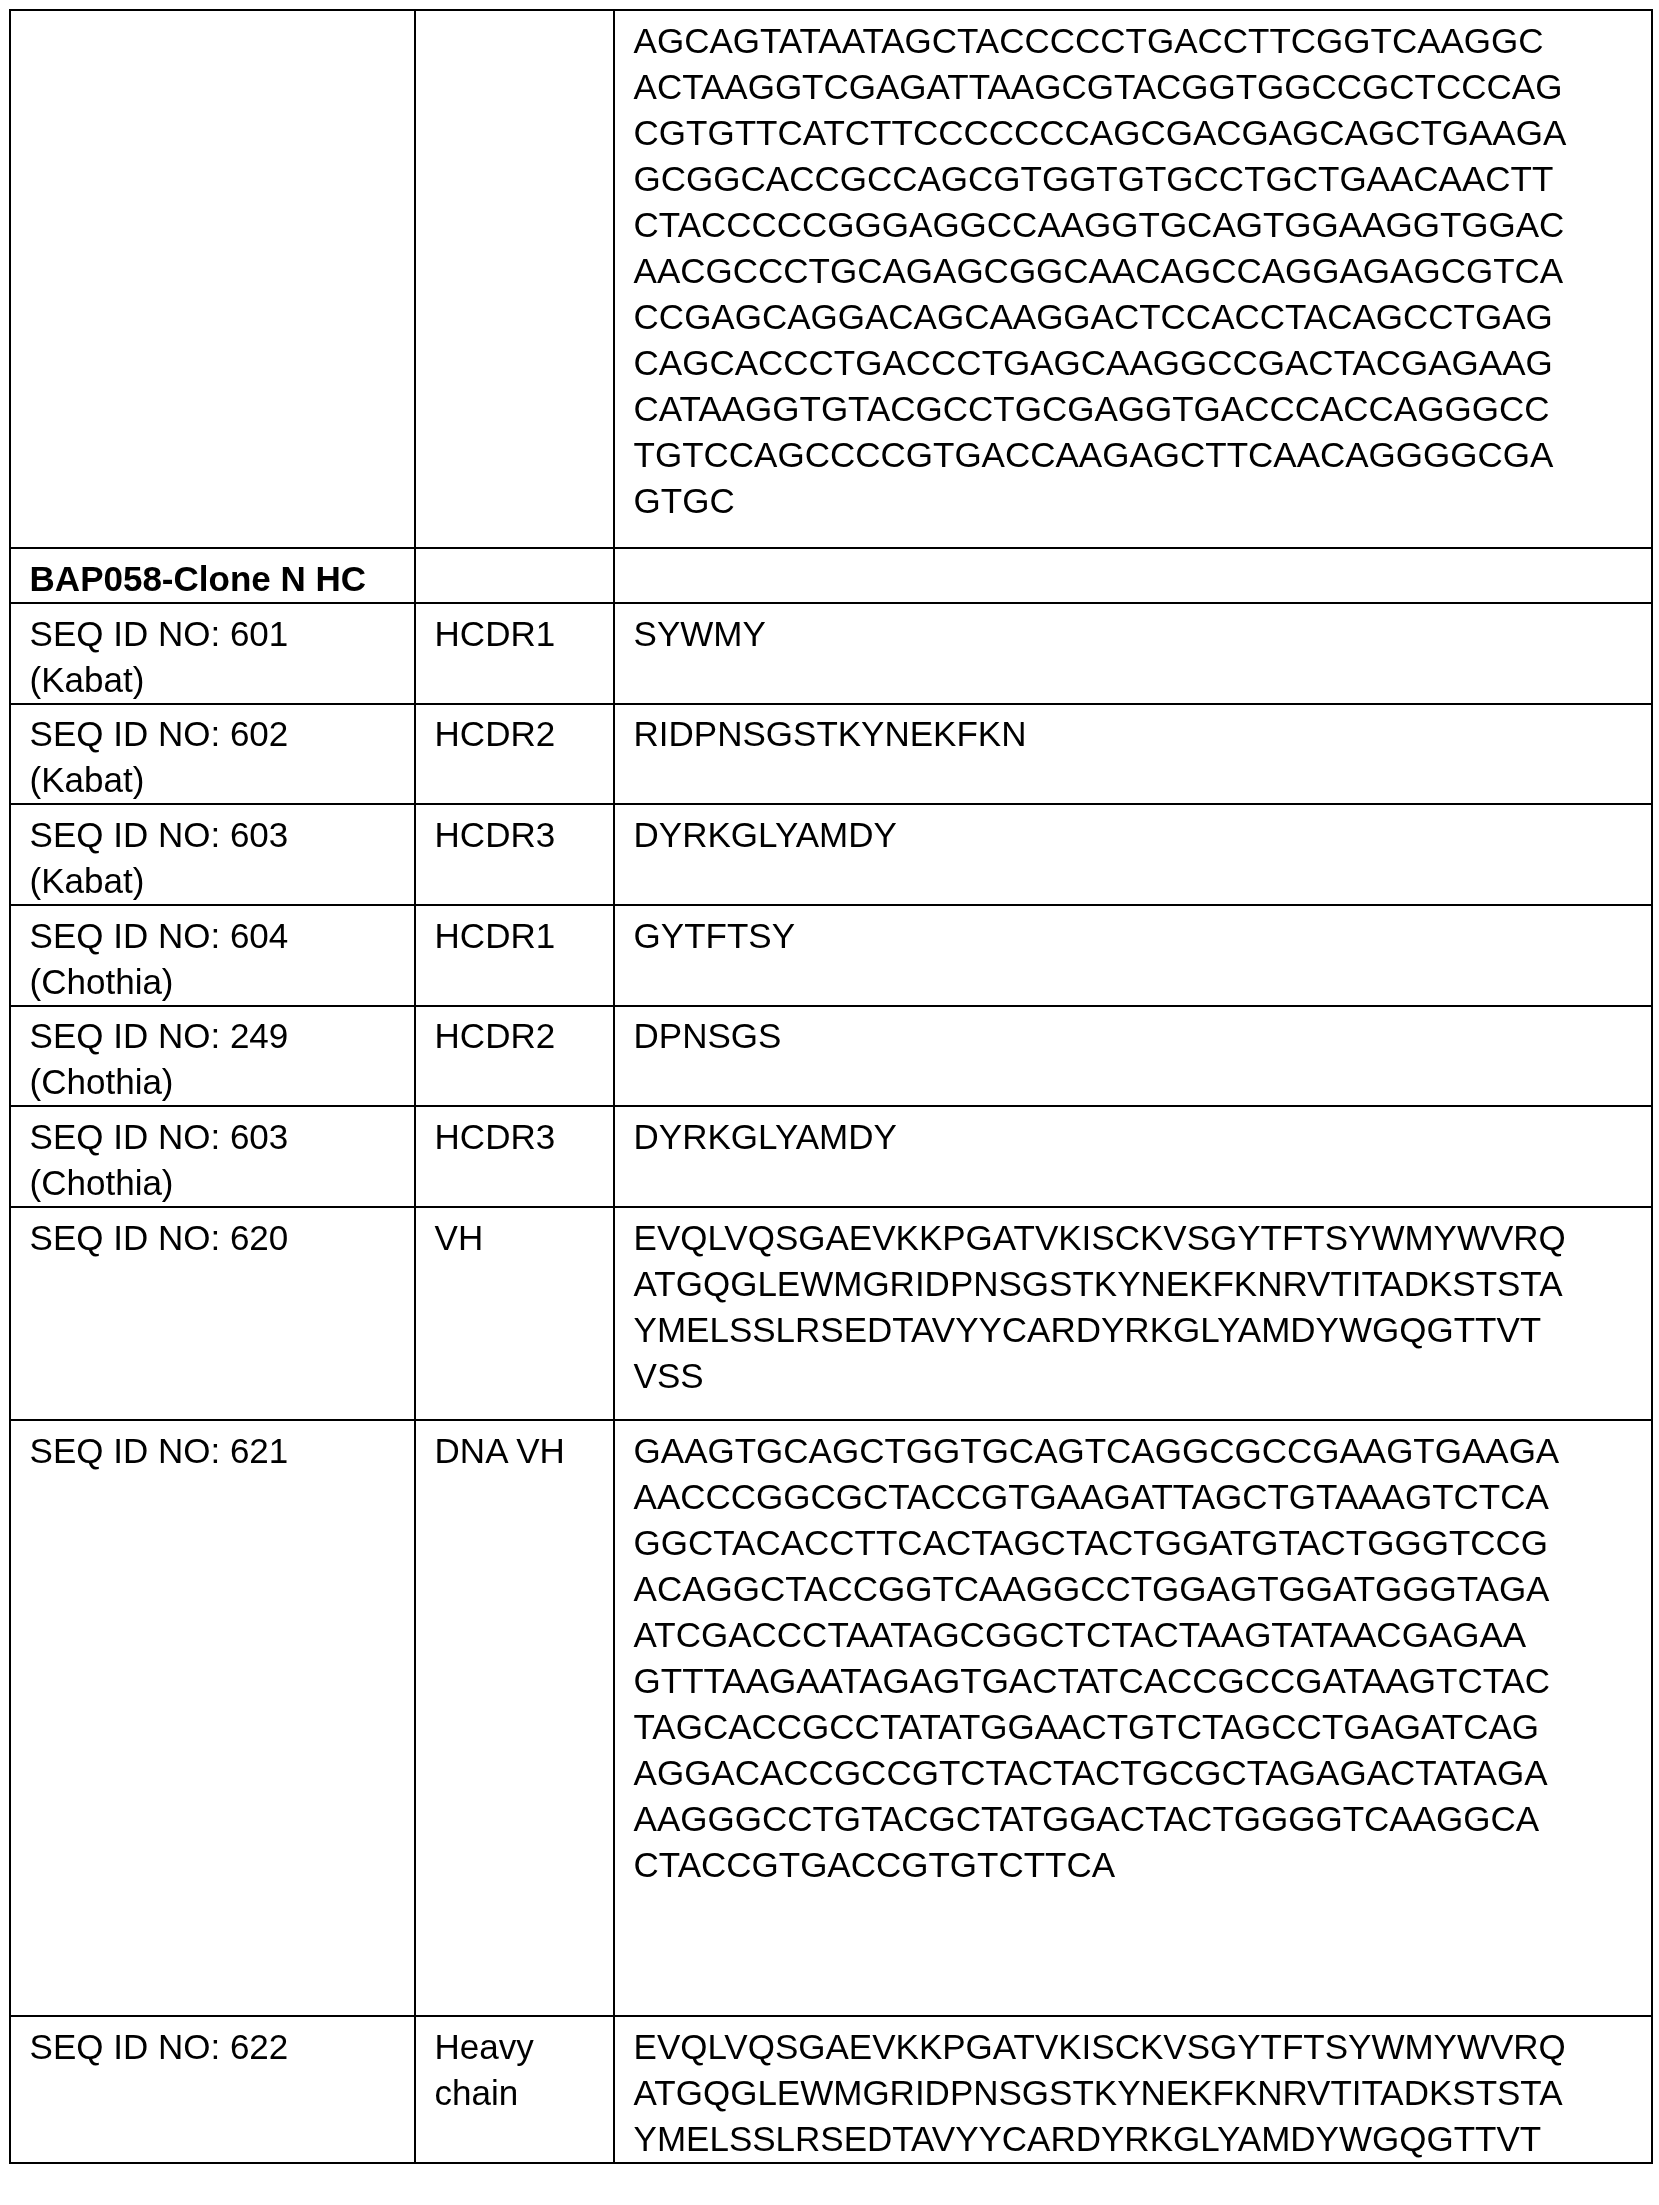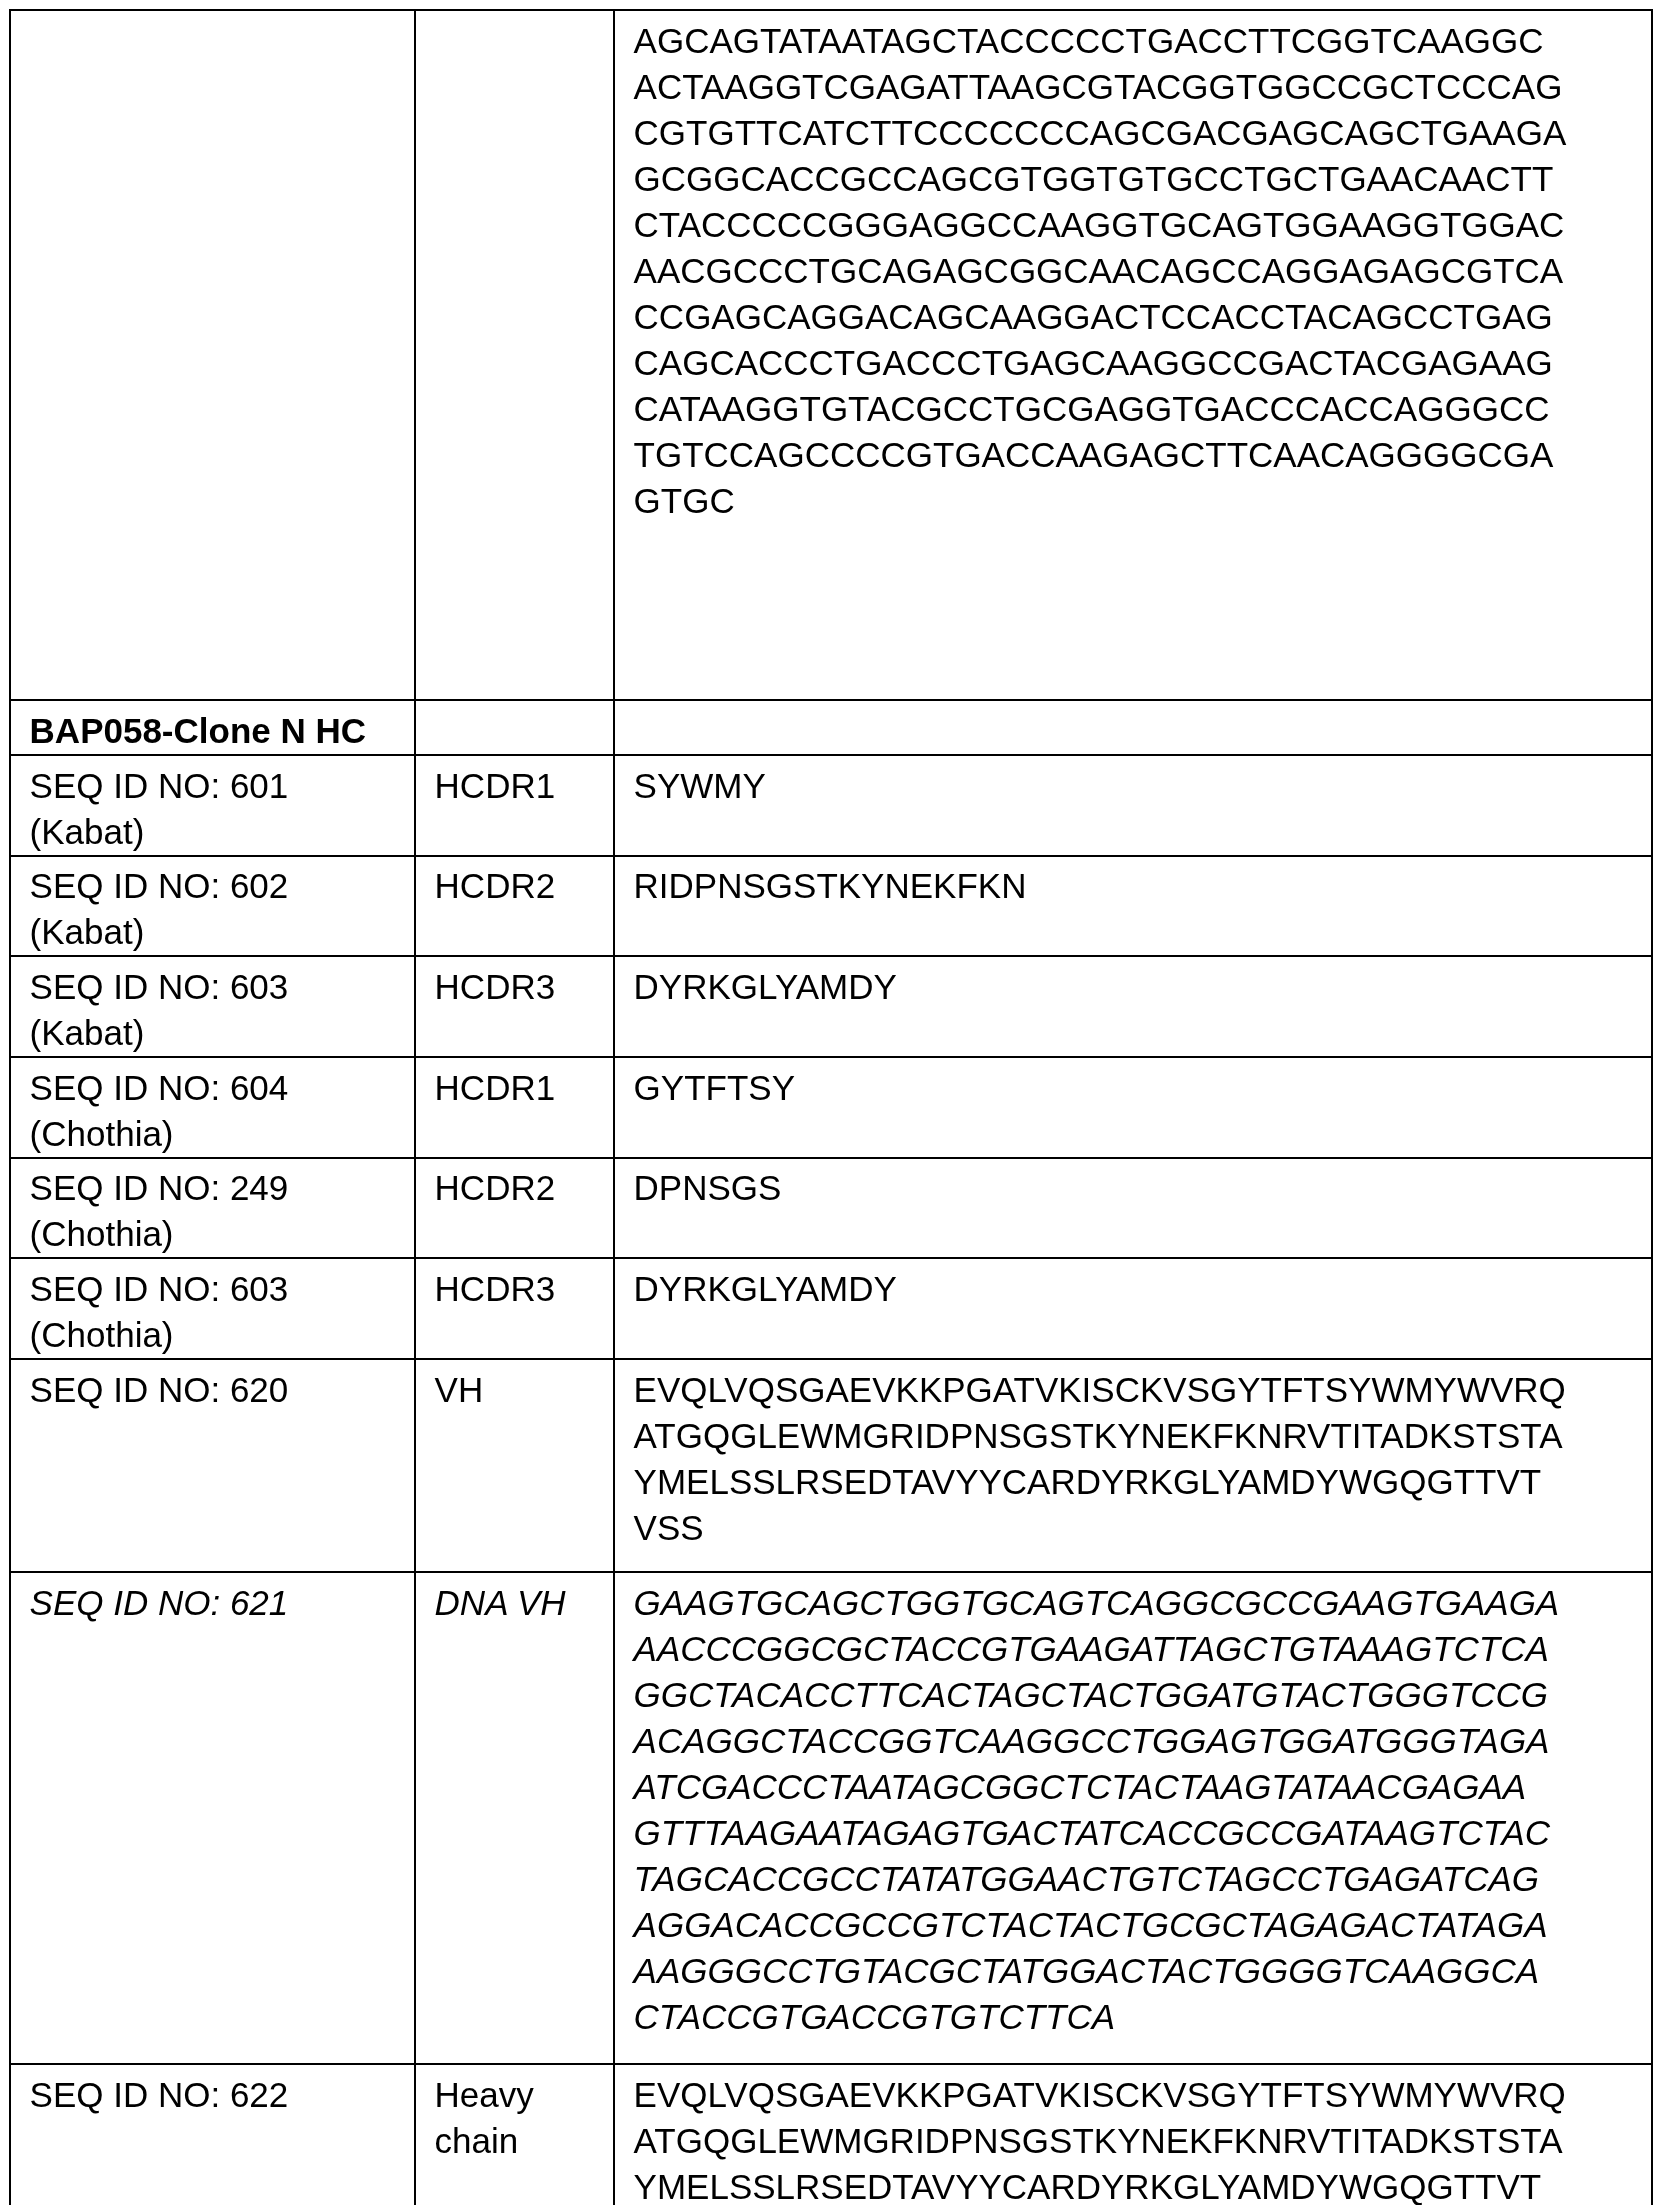--- a/index.html
+++ b/index.html
@@ -33,25 +33,25 @@
       overflow: hidden;
     }
     #seq-table col.c1 { width: 405px; }
     #seq-table col.c2 { width: 199px; }
     #seq-table col.c3 { width: 1038px; }
     .seqline {
       display: block;
       white-space: nowrap;
     }
     .bold { font-weight: bold; }
-    tr.r-cont td { height: 690px; }
+    tr.r-cont td { height: 538px; }
     tr.r-header td { height: 54px; }
     tr.r-cdr td { height: 88px; }
     tr.r-vh td { height: 213px; }
-    tr.r-dnavh td { height: 492px; font-style: italic; }
+    tr.r-dnavh td { height: 596px; }
     tr.r-heavy td { height: 140px; border-bottom-width: 3.3px; }
     td.c2cell { padding-left: 16.7px; margin-left: 14px; }
     td.c3cell { padding-left: 16.7px; }
   </style>
 </head>
 <body>
 
 <table id="seq-table">
   <colgroup>
     <col class="c1">

